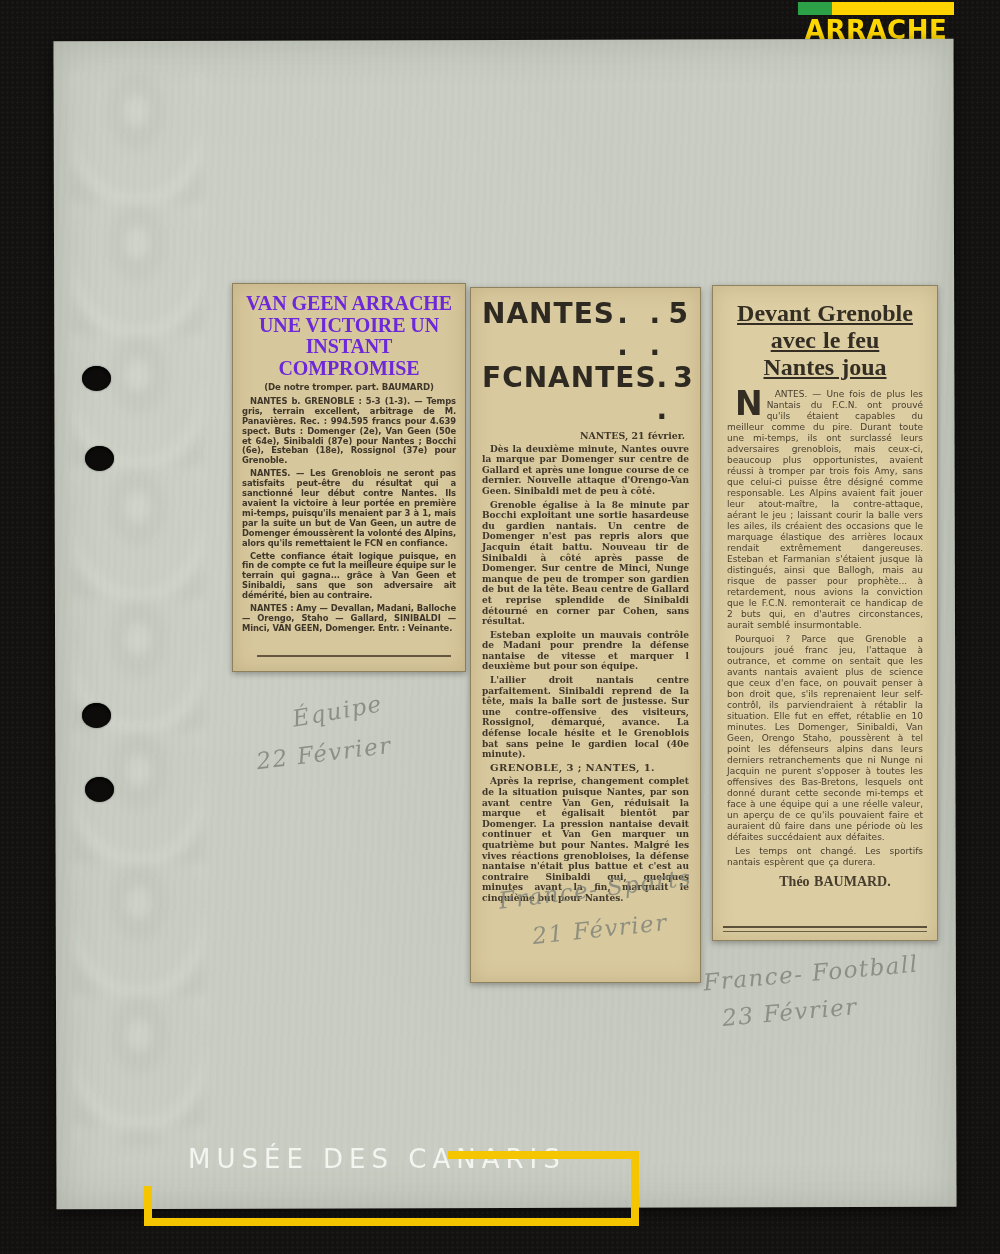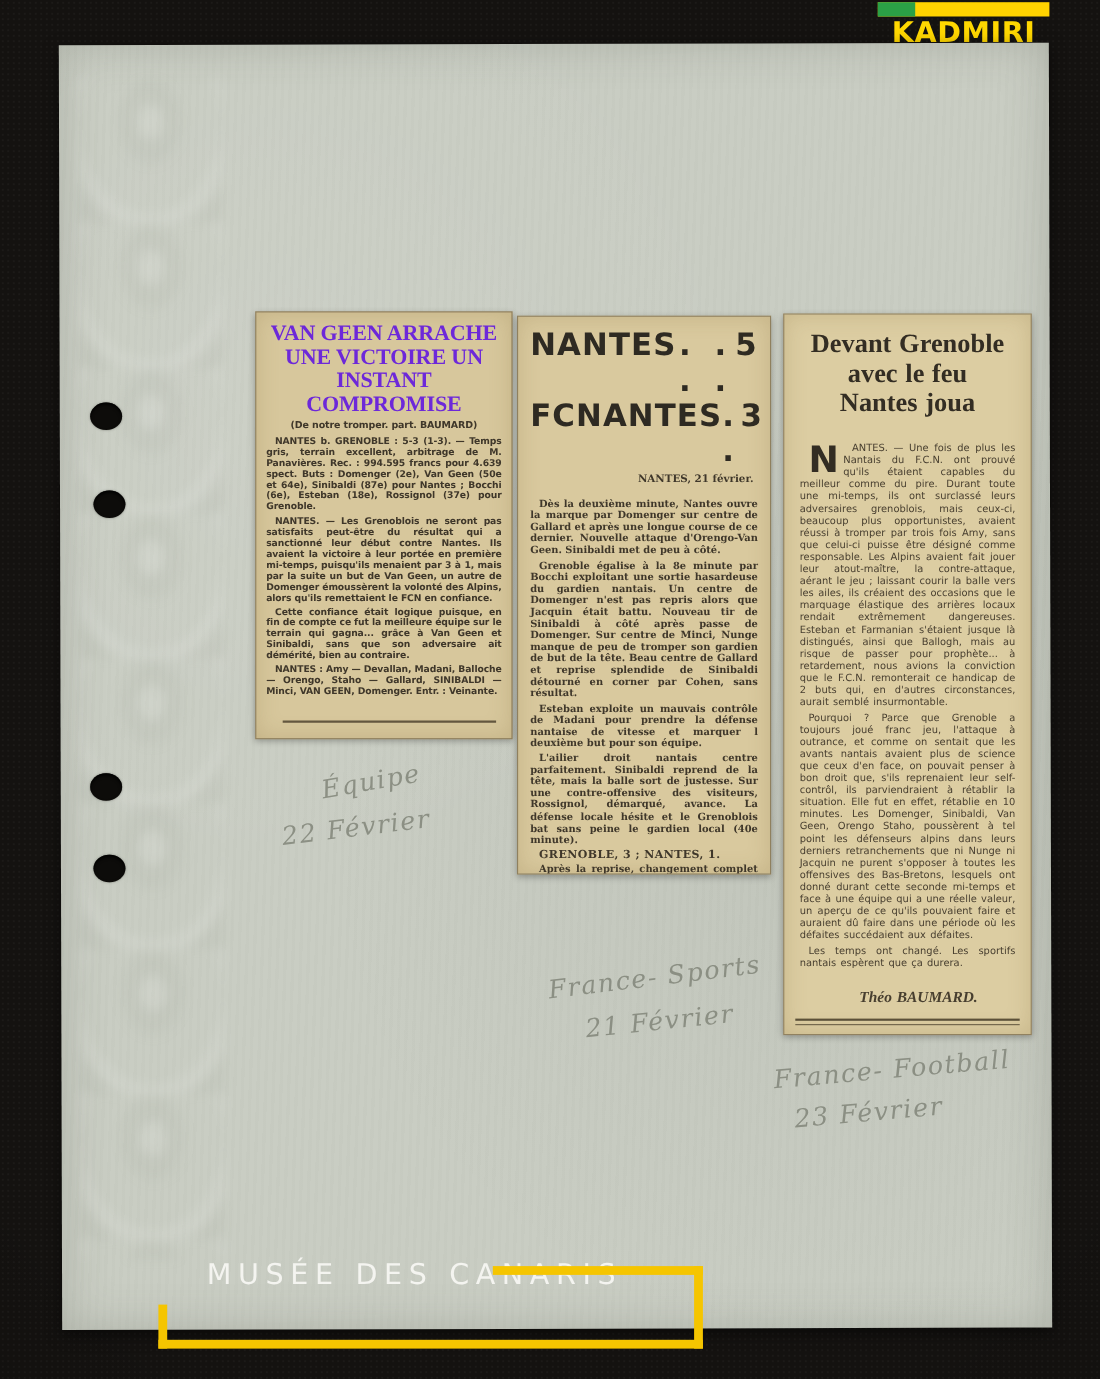--- a/index.html
+++ b/index.html
@@ -48,44 +48,44 @@
     background:#D7C79C;overflow:hidden;
     font-family:"DejaVu Sans", sans-serif;font-weight:bold;
     font-size:8.4px;line-height:9.9px;letter-spacing:-.1px;}
   .clip1 .title{font-family:"Liberation Serif", serif;font-weight:bold;
     font-size:20px;line-height:21.5px;text-align:center;color:#6d28d9;margin:0 0 4px;}
   .clip1 .title span{display:block;}
   .clip1 .byline{text-align:center;text-indent:0;font-size:8.6px;margin-bottom:4px;}
   .clip1 .rule{position:absolute;left:24px;right:14px;bottom:14px;border-top:2px solid rgba(60,50,32,.75);}
 
   
-  .clip2{left:470px;top:287px;width:231px;height:508px;padding:10px 11px 6px;
+  .clip2{left:470px;top:287px;width:231px;height:696px;padding:10px 11px 6px;
     background:#D9C99E;overflow:hidden;
     font-family:"DejaVu Serif", serif;font-weight:bold;
     font-size:9px;line-height:10.6px;}
   .clip2 .score-row{display:flex;justify-content:space-between;align-items:baseline;
     font-family:"DejaVu Sans", sans-serif;font-weight:bold;font-size:28px;line-height:32px;
     color:#2E2A22;letter-spacing:1px;}
   .clip2 .score-row .dots{flex:1;text-align:center;letter-spacing:6px;}
   .clip2 .scores{margin-bottom:5px;}
-  .clip2 .dateline{text-align:right;text-indent:0;padding-right:4px;font-size:9.4px;margin-bottom:12px;}
+  .clip2 .dateline{text-align:right;text-indent:0;padding-right:4px;font-size:9.4px;margin-bottom:2px;}
   .clip2 .half{font-size:10px;letter-spacing:.4px;}
 
   
   .clip3{left:712px;top:285px;width:226px;height:656px;padding:12px 14px 20px;
     background:#DCCDA2;overflow:hidden;
     font-family:"DejaVu Sans", sans-serif;
     font-size:9px;line-height:11px;color:#473E2F;word-spacing:1px;}
   .clip3 .title{font-family:"Liberation Serif", serif;font-weight:bold;
-    font-size:24px;line-height:27px;text-align:center;color:#332D23;margin:2px 0 22px;}
+    font-size:24px;line-height:27px;text-align:center;color:#332D23;margin:2px 0 8px;text-decoration:underline;}
   .clip3 .title span{display:block;}
   .clip3 .dropcap{float:left;font-weight:bold;font-size:33px;line-height:28px;
     margin:1px 4px 0 0;color:#332D23;}
   .clip3 .sig{text-align:center;text-indent:0;font-family:"Liberation Serif", serif;
-    font-weight:bold;font-size:14px;margin-top:20px;transform:translateX(10px);font-style:italic;}
+    font-weight:bold;font-size:14px;margin-top:8px;transform:translateX(10px);}
   .clip3 .rules{position:absolute;left:10px;right:10px;bottom:8px;height:3px;
     border-top:2px solid rgba(60,50,32,.8);border-bottom:1px solid rgba(60,50,32,.7);}
 
   
   .hand{position:absolute;font-family:"DejaVu Serif", serif;font-style:italic;
     color:#84887C;letter-spacing:1.5px;font-size:23px;opacity:.88;white-space:nowrap;}
   .a1l1{left:292px;top:698px;transform:rotate(-10deg);}
   .a1l2{left:256px;top:740px;transform:rotate(-7deg);}
   .a2l1{left:498px;top:876px;transform:rotate(-7deg);}
   .a2l2{left:532px;top:916px;transform:rotate(-6deg);}
@@ -102,21 +102,21 @@
   .frame-left{left:144px;top:1186px;width:8px;height:40px;}
 </style>
 </head>
 <body>
 
 <div class="stage">
 
   <div class="brand-bar">
     <span class="brand-bar-green"></span>
   </div>
-  <div class="brand-name">KADMIRI</div>
+  <div class="brand-name">ARRACHE</div>
 
   <div class="paper">
     <div class="watermark"></div>
   </div>
 
   <div class="hole h1"></div>
   <div class="hole h2"></div>
   <div class="hole h3"></div>
   <div class="hole h4"></div>
 

